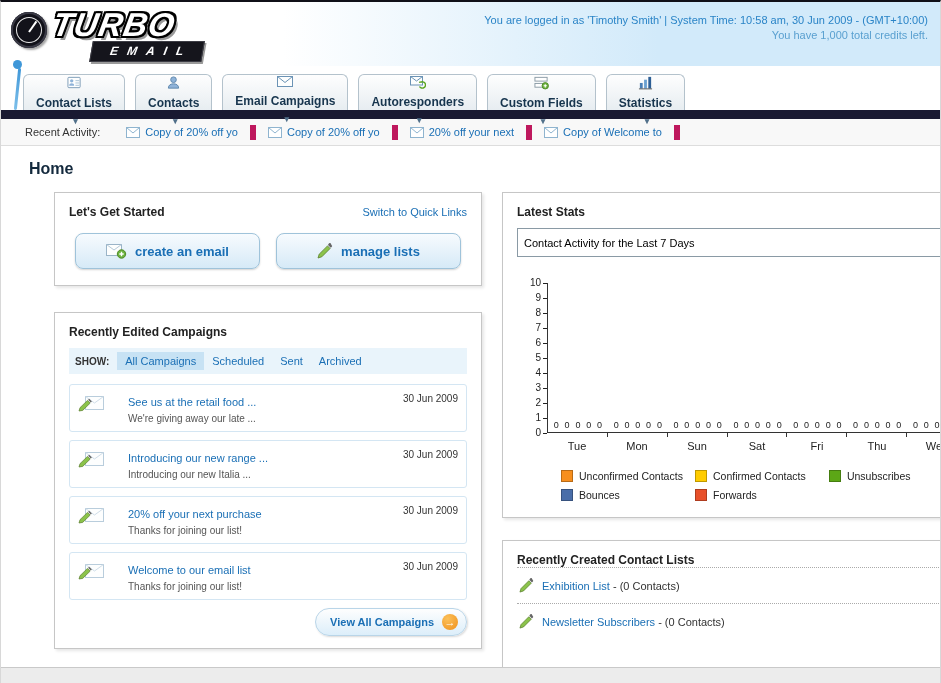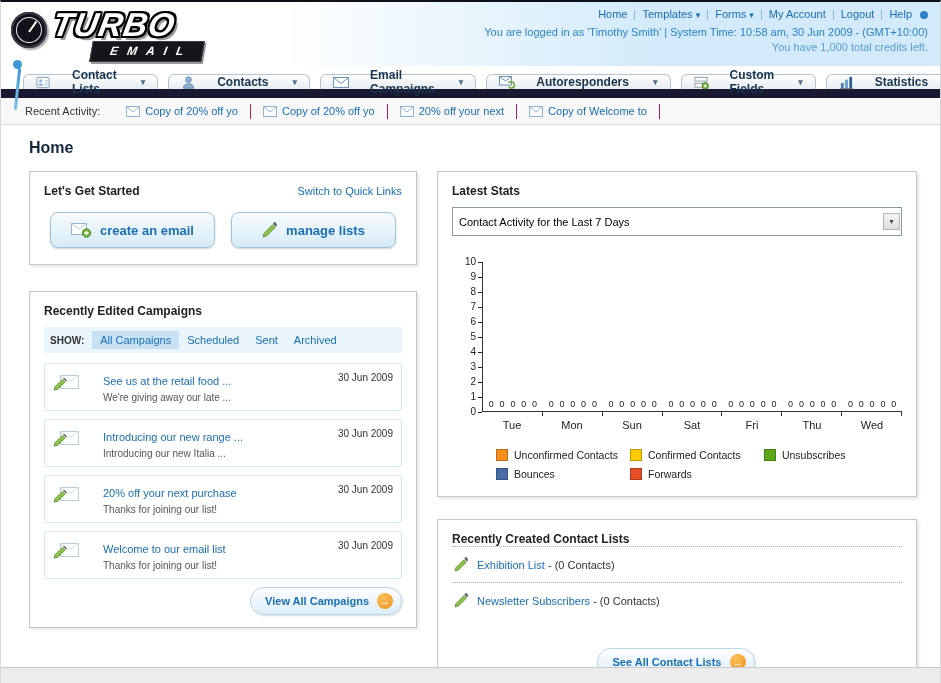--- a/index.html
+++ b/index.html
@@ -28,39 +28,39 @@
   .top-links { color:#1e7ec8; }
   .top-links a { color:#1a6fb5; font-size:11px; }
   .sep { display:inline-block; width:1px; height:10px; background:#8db9d8; margin:0 7px; vertical-align:middle; }
   .chev { font-size:9px; color:#1a6fb5; margin-left:3px; }
   .edge-dot { display:inline-block; width:8px; height:8px; border-radius:50%; background:#2d82c6; margin-left:8px; vertical-align:middle; }
   .login-info { color:#2a84c7; margin-top:6px; }
   .credits { color:#5aa0d0; margin-top:3px; }
 
   
   .main-nav { display:flex; align-items:flex-end; gap:10px; padding:8px 0 0 22px; background:#fff; }
-  .nav-tab { display:flex; align-items:center; gap:21px; height:15px; padding:0 12px;
+  .nav-tab { display:flex; align-items:center; gap:6px; height:36px; padding:0 12px;
              border:1px solid #b4c2cc; border-bottom:none; border-radius:6px 6px 0 0;
-             background:linear-gradient(#fefefe,#e7edf1); font-size:12px; font-weight:bold; color:#17354e; cursor:pointer; }
+             background:linear-gradient(#fefefe,#e7edf1); font-size:12px; font-weight:bold; color:#17354e; cursor:pointer;flex-direction:column; }
   .nav-tab .chev { color:#51708a; }
   .dark-bar { height:9px; background:#191931; }
 
   
   .activity-bar { display:flex; align-items:center; height:27px; background:#f8f8f8;
                   border-bottom:1px solid #ddd; font-size:11px; padding-left:24px; }
   .activity-label { color:#333; margin-right:14px; }
-  .activity-item { display:flex; align-items:center; gap:5px; padding:0 12px; border-right:1px solid #be185d; height:15px; }
+  .activity-item { display:flex; align-items:center; gap:5px; padding:0 12px; border-right:6px solid #be185d; height:15px; }
   .activity-item a { color:#1a6fb5; font-size:11px; white-space:nowrap; }
   .icon-wrap { display:inline-flex; line-height:0; }
 
   
   .main { padding:10px 28px 0 28px; }
   .page-title { font-size:16px; font-weight:bold; color:#13293d; margin:4px 0 14px 0; }
   .columns { display:flex; gap:20px; align-items:flex-start; }
-  .left-col { width:388px; flex:none; }
+  .left-col { width:428px; flex:none;margin-left:25px; }
   .right-col { flex:1; }
   .panel { border:1px solid #c6c6c6; background:#fff; box-shadow:2px 2px 3px rgba(0,0,0,.1); padding:12px 14px; }
   .panel-title { font-size:12px; font-weight:bold; color:#222; }
 
   
   .get-started { margin-bottom:26px; }
   .gs-head { display:flex; justify-content:space-between; align-items:center; }
   .gs-head a { color:#1a6fb5; font-size:11px; }
   .gs-buttons { display:flex; gap:16px; margin-top:14px; padding:0 6px 4px 6px; }
   .gs-btn { flex:1; display:flex; align-items:center; justify-content:center; gap:8px; height:36px;
@@ -129,23 +129,20 @@
     <div class="logo-area">
       <div class="speedo">
           <div class="needle"></div>
         </div>
       <div class="logo-turbo">TURBO</div><br>
       <div class="logo-email">EMAIL</div>
       <div class="swoosh-dot"></div>
       <div class="swoosh-line"></div>
     </div>
     <div class="header-right">
-      <nav class="top-links">
-        <a href="#">Home</a><span class="sep"></span><a href="#"><span>Templates</span><span class="chev">▾</span></a><span class="sep"></span><a href="#"><span>Forms</span><span class="chev">▾</span></a><span class="sep"></span><a href="#">My Account</a><span class="sep"></span><a href="#">Logout</a><span class="sep"></span><a href="#">Help</a><span class="edge-dot"></span>
-      </nav>
       <div class="login-info">You are logged in as 'Timothy Smith' | System Time: 10:58 am, 30 Jun 2009 - (GMT+10:00)</div>
       <div class="credits">You have 1,000 total credits left.</div>
     </div>
   </div>
 
   <nav class="main-nav">
     <div class="nav-tab">
       <span class="icon-wrap">
           <svg width="15" height="15" viewBox="0 0 16 16">
             <rect x="1" y="2.5" width="13" height="11" rx="1" fill="#fdfefe" stroke="#7a9ab5"></rect>

